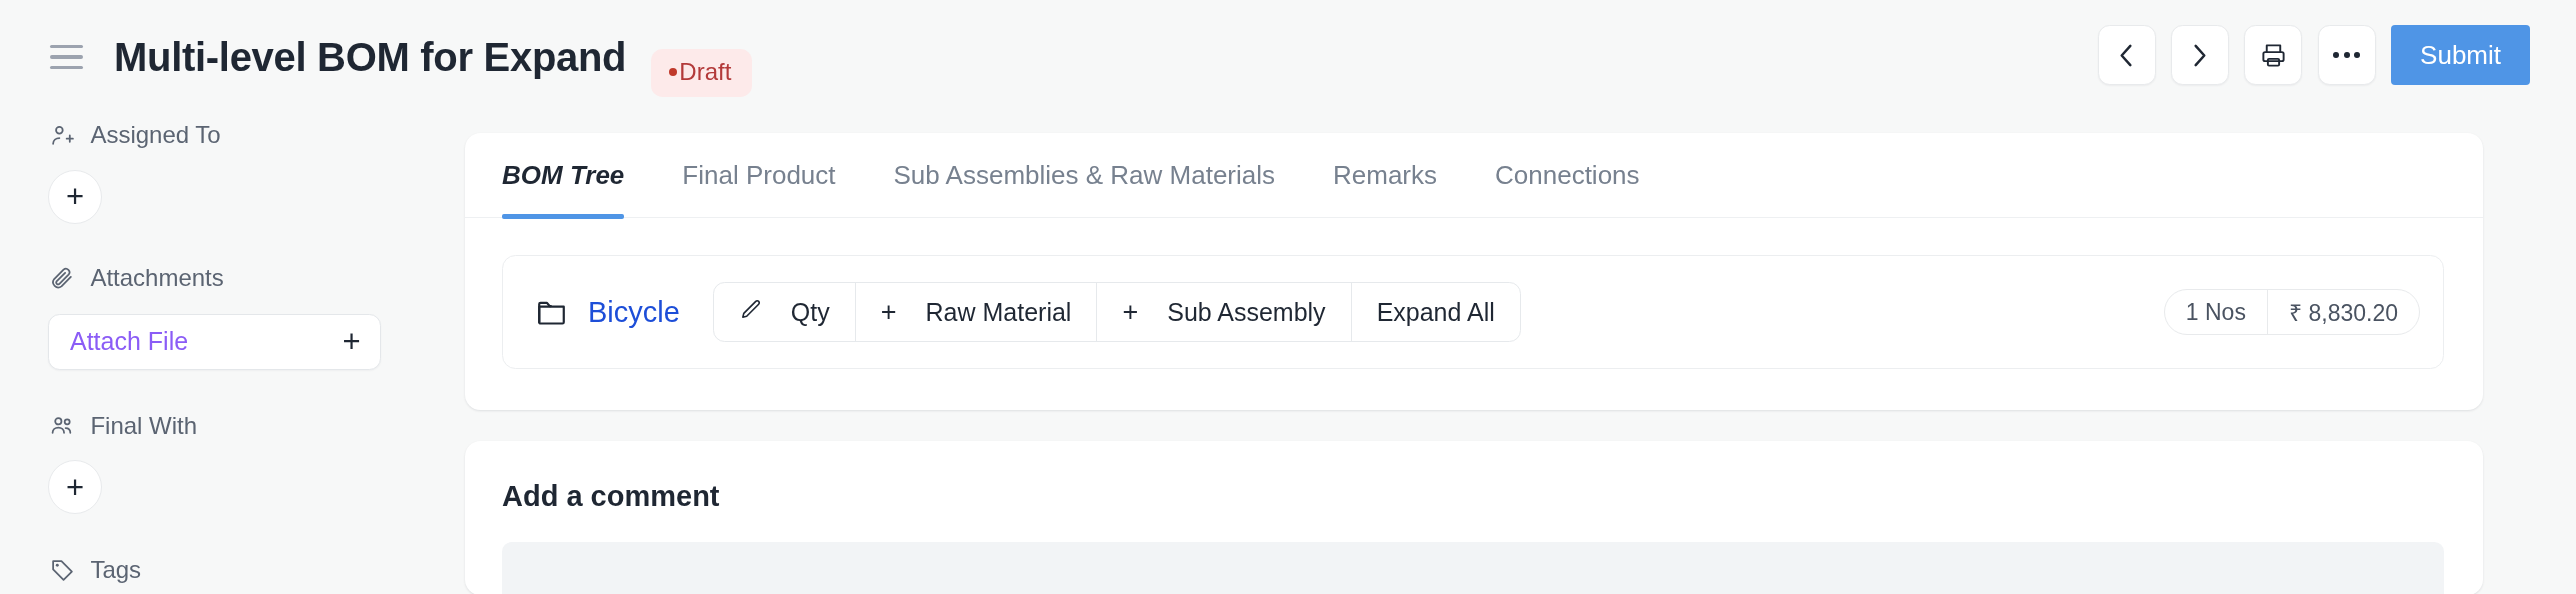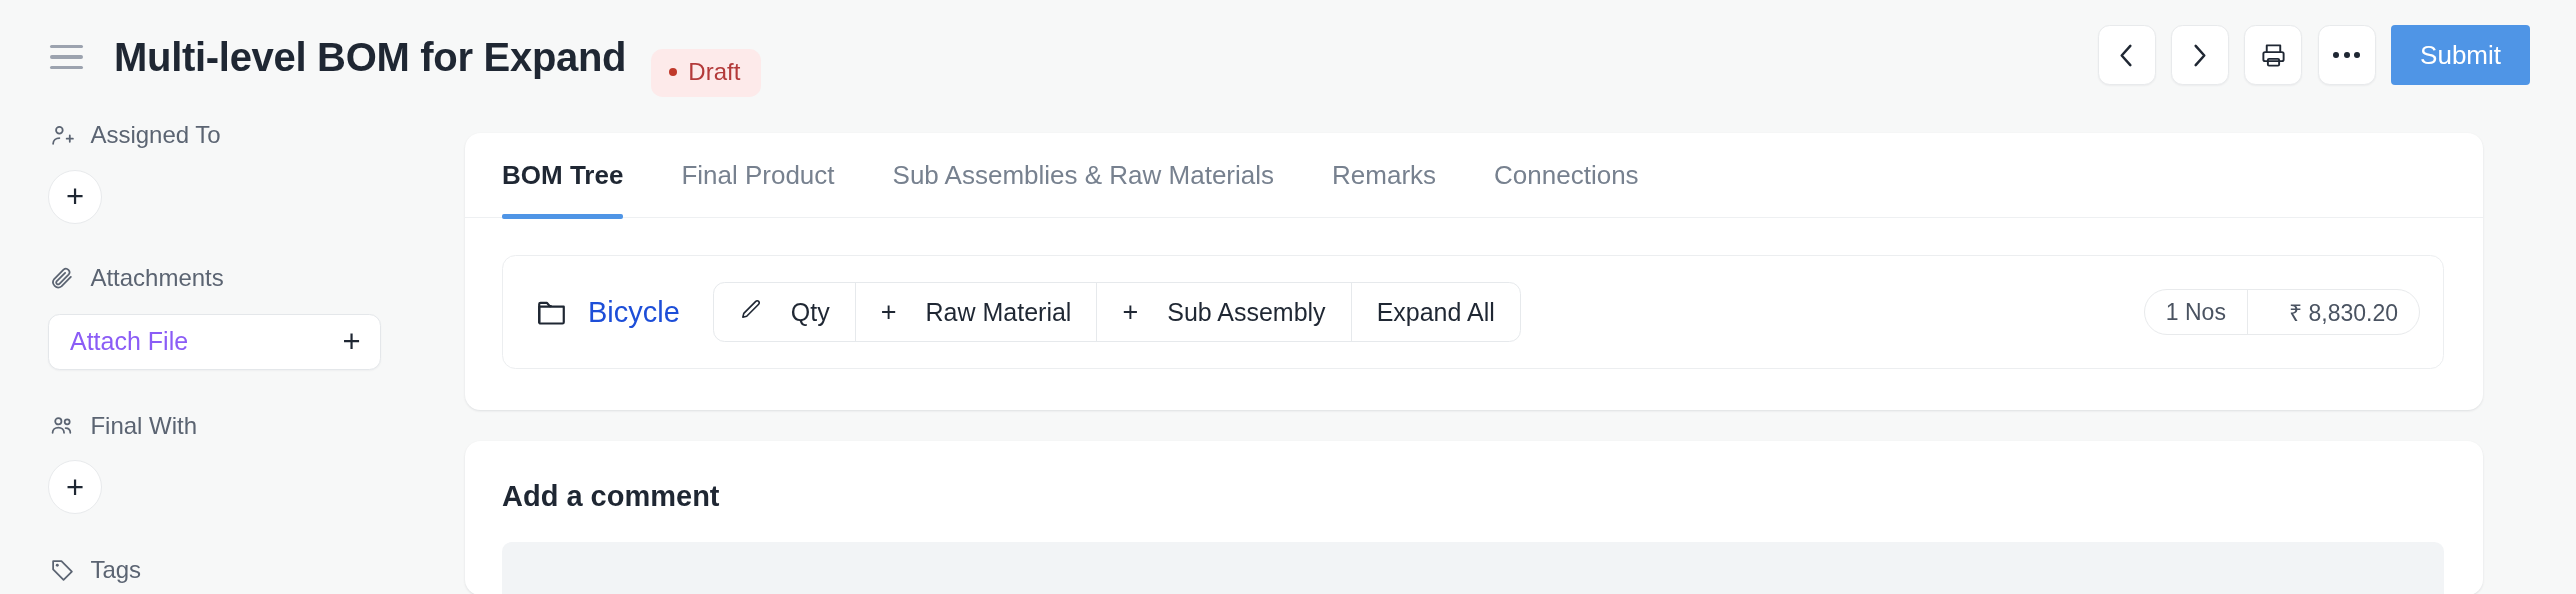--- a/index.html
+++ b/index.html
@@ -26,21 +26,21 @@
 
   .page-title {
     margin-left: 31px;
     font-size: 40px; font-weight: bold; color: #1f2733;
     letter-spacing: -0.3px; white-space: nowrap;
   }
   .status-badge {
     margin-left: 25px;
     background: #fdeaea; color: #b33a3a;
     border-radius: 11.6px; padding: 8.7px 21px 10.6px 17.4px;
-    font-size: 24px; display: flex; align-items: center; gap: 11px;
+    font-size: 24px; display: flex; align-items: center; gap: 2px;
     white-space: nowrap;
     margin-top: 32px;
   }
   .status-dot { width: 8.7px; height: 8.7px; border-radius: 50%; background: #c0392b; display:inline-block; }
 
   .header-actions {
     position: absolute; right: 46px; top: 25px;
     display: flex; align-items: center; gap: 15.4px;
   }
   .icon-btn {
@@ -96,21 +96,21 @@
   .tabs {
     display: flex; align-items: center; gap: 0;
     border-bottom: 1px solid #eef0f2; padding: 0 37px;
     height: 85px;
   }
   .tab {
     position: relative; height: 85px; display: flex; align-items: center;
     font-size: 26px; color: #77818f; cursor: pointer; white-space: nowrap;
     padding: 0 29px;
   }
-  .tab:first-child { padding-left: 0; }
+  .tab:first-child { padding-left: 0; font-style: italic; }
   .tab.active { color: #1f2733; font-weight: bold; }
   .tab.active::after {
     content: ""; position: absolute; left: 0; right: 29px; bottom: -1px;
     height: 4.8px; background: #4f95e6; border-radius: 1.9px;
   }
 
   .tree-wrap { padding: 37px 39px 41px 37px; }
   .tree-box {
     border: 1px solid #eceef0; border-radius: 13.5px;
     height: 114px; display: flex; align-items: center;
@@ -131,21 +131,20 @@
     border-right: 1px solid #e6e9ec;
   }
   .seg:last-child { border-right: none; }
   .seg .glyph { font-size: 27px; line-height: 1; color: #1f2733; }
 
   .meta-pill {
     position: absolute; right: 23px; top: 50%; transform: translateY(-50%);
     display: flex; align-items: stretch; height: 46px;
     border: 1px solid #e8eaec; border-radius: 23px; overflow: hidden;
     background: #fff;
-    gap: 20px;
   }
   .meta-pill .cell {
     display: flex; align-items: center; padding: 0 21px;
     font-size: 23px; color: #4a5361; white-space: nowrap;
     border-right: 1px solid #e8eaec;
   }
   .meta-pill .cell:last-child { border-right: none; }
 
   .comment-card { margin-top: 31px; padding: 39px 39px 0 37px; height: 154px; overflow: hidden; }
   .comment-title { font-size: 29px; font-weight: bold; color: #1f2733; }

